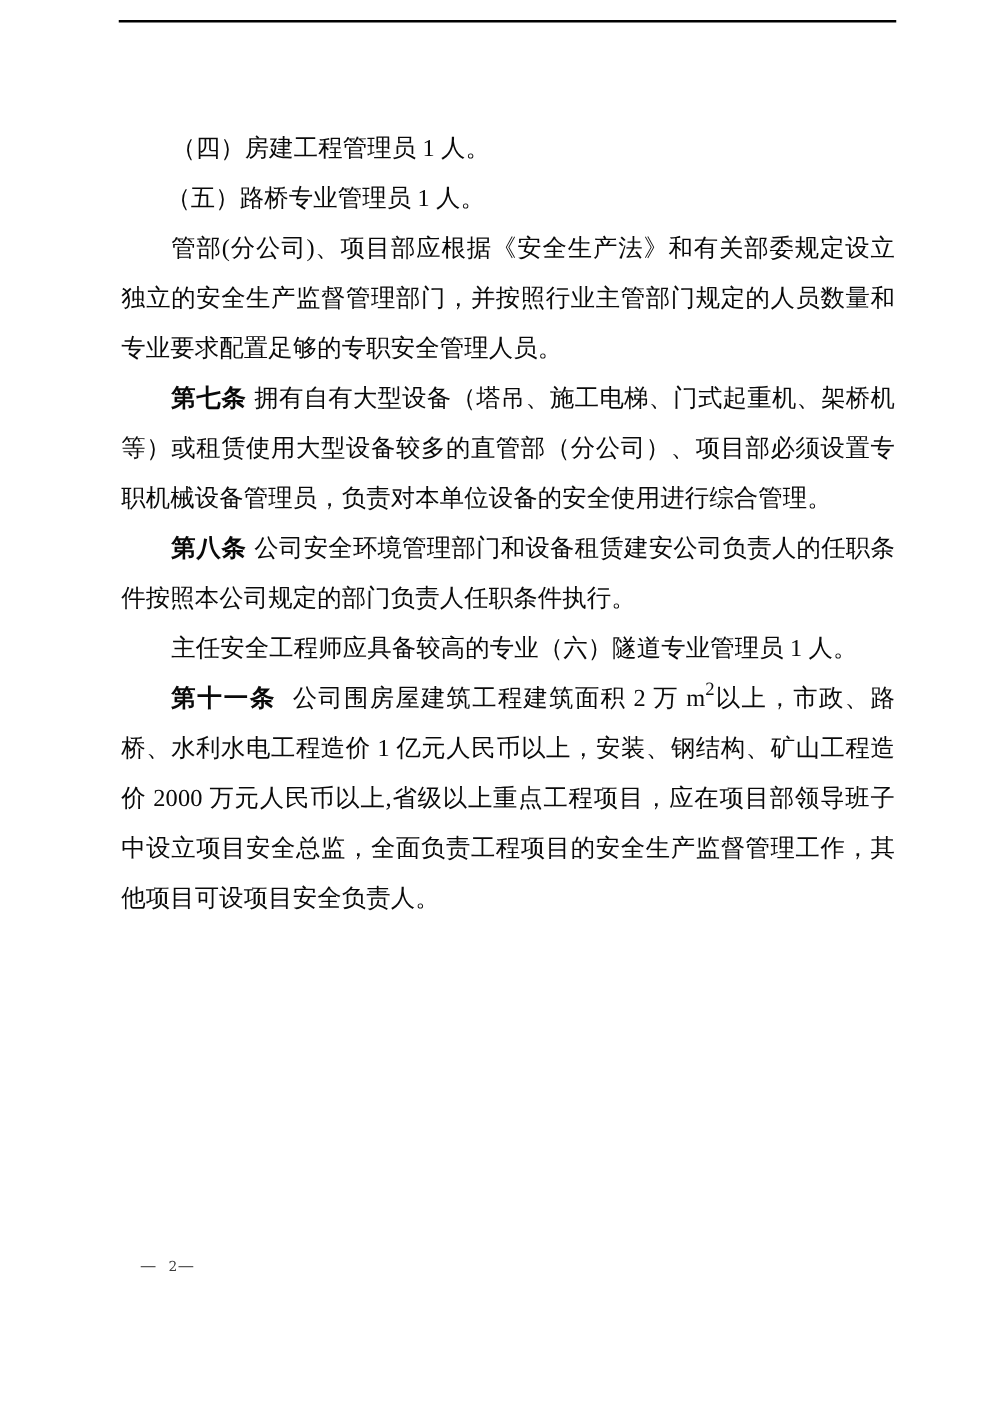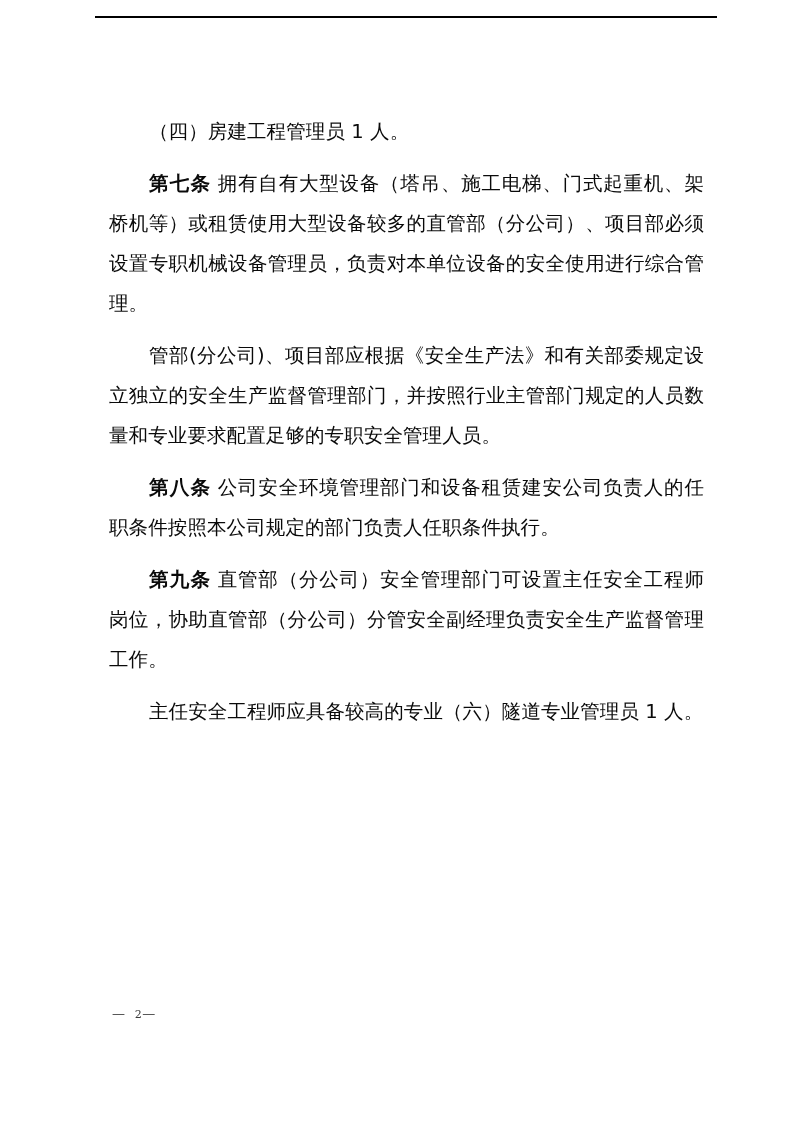--- a/index.html
+++ b/index.html
@@ -31,25 +31,26 @@
   
   .doc-body {
     position: absolute;
     left: 97px;
     top: 100px;
     width: 619px;
   }
   .para {
     font-size: 19.5px;
     line-height: 40px;
-    margin: 12px;
+    margin: 0;
     text-align: justify;
     text-justify: inter-character;
     letter-spacing: 0.1px;
     color: #0a0a0a;
+    font-family: Liberation Serif, serif;
   }
   .para.indent-2 {
     text-indent: 40px;
   }
   .para.indent-3 {
     text-indent: 36px;
   }
   .artnum {
     font-weight: bold;
     letter-spacing: 0.5px;
@@ -94,32 +95,33 @@
 <body>
 
 <div class="page">
 
   <div class="header-rule"></div>
 
   <div class="doc-body">
 
     <p class="para indent-2">（四）房建工程管理员 1 人。</p>
 
+    <p class="para indent-3">（五）路桥专业管理员 1 人。</p>
+
+    <p class="para indent-2">管部(分公司)、项目部应根据《安全生产法》和有关部委规定设立独立的安全生产监督管理部门，并按照行业主管部门规定的人员数量和专业要求配置足够的专职安全管理人员。</p>
 
     <p class="para indent-2"><span class="artnum">第七条</span><span class="gap-sm"></span><span>拥有自有大型设备（塔吊、施工电梯、门式起重机、架桥机等）或租赁使用大型设备较多的直管部（分公司）、项目部必须设置专职机械设备管理员，负责对本单位设备的安全使用进行综合管理。</span></p>
 
-    <p class="para indent-2">管部(分公司)、项目部应根据《安全生产法》和有关部委规定设立独立的安全生产监督管理部门，并按照行业主管部门规定的人员数量和专业要求配置足够的专职安全管理人员。</p>
-
     <p class="para indent-2"><span class="artnum">第八条</span><span class="gap-sm"></span><span>公司安全环境管理部门和设备租赁建安公司负责人的任职条件按照本公司规定的部门负责人任职条件执行。</span></p>
 
-    <p class="para indent-2"><span class="artnum">第九条</span><span class="gap-sm"></span><span>直管部（分公司）安全管理部门可设置主任安全工程师岗位，协助直管部（分公司）分管安全副经理负责安全生产监督管理工作。</span></p>
 
     <p class="para indent-2">主任安全工程师应具备较高的专业（六）隧道专业管理员 1 人。</p>
 
 
 
+    <p class="para indent-2"><span class="artnum">第十一条</span><span class="gap-md"></span><span class="unit-m">公司围房屋建筑工程建筑面积 2 万 m</span><span class="sup">2</span><span>以上，市政、路桥、水利水电工程造价 1 亿元人民币以上，安装、钢结构、矿山工程造价 2000 万元人民币以上,省级以上重点工程项目，应在项目部领导班子中设立项目安全总监，全面负责工程项目的安全生产监督管理工作，其他项目可设项目安全负责人。</span></p>
 
 
   </div>
 
   <div class="footer"><span>—</span>  <span class="pg">2</span><span>—</span></div>
 
 </div>
 
 </body></html>

